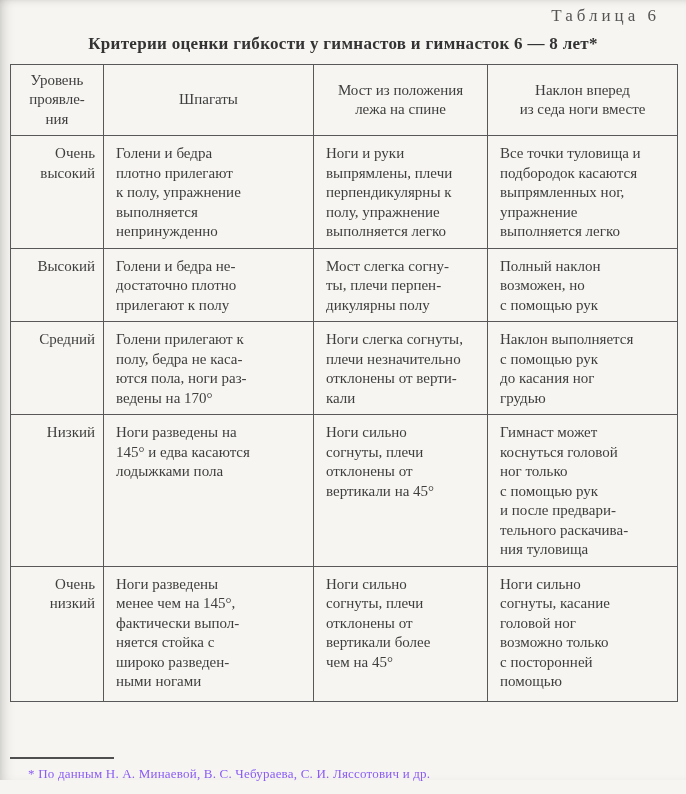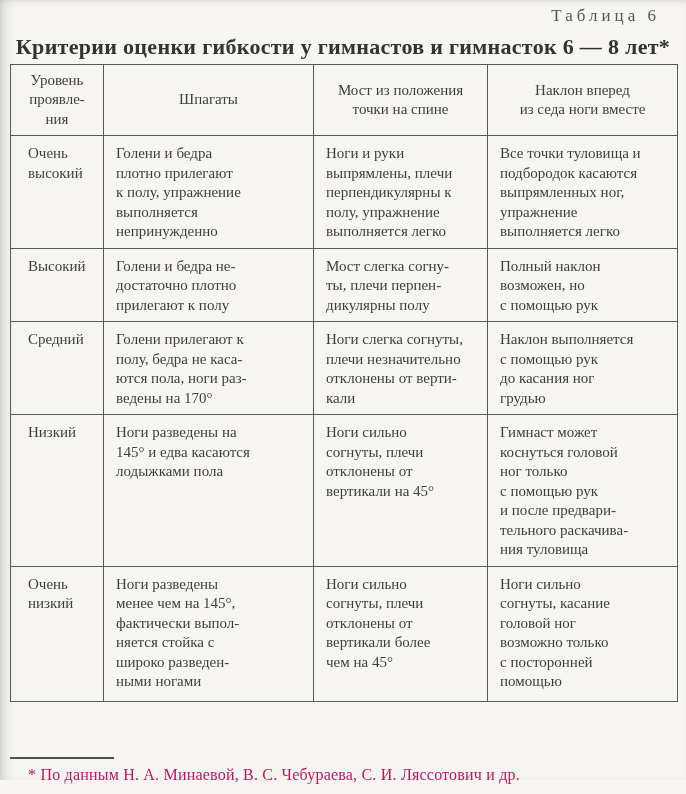--- a/index.html
+++ b/index.html
@@ -22,21 +22,21 @@
     top: 6px; right: 26px;
     font-size: 17px;
     letter-spacing: 4px;
     color: #555;
   }
   .page-title {
     position: absolute;
     top: 34px; left: 0; right: 0;
     margin: 0;
     text-align: center;
-    font-size: 22px;
+    font-size: 17px;
     font-weight: bold;
     color: #333;
     letter-spacing: 0.3px;
   }
   table.criteria {
     position: absolute;
     top: 64px; left: 10px;
     width: 667px;
     border-collapse: collapse;
     table-layout: fixed;
@@ -56,39 +56,39 @@
     font-weight: normal;
     text-align: center;
     vertical-align: middle;
     padding: 4px 6px;
   }
   table.criteria td {
     text-align: left;
     vertical-align: top;
     padding: 8px 8px 6px 12px;
   }
-  table.criteria td.lvl { padding-left: 17px; }
+  table.criteria td.lvl { padding-left: 17px; text-align: right; }
   tr.rh  { height: 71px; margin-left: 32px; }
   tr.r0  { height: 108px; }
   tr.r1  { height: 72px; }
   tr.r2  { height: 83px; }
   tr.r3  { height: 74px; }
   tr.r4  { height: 138px; }
   tr.r5  { height: 135px; }
   .footnote-rule {
     position: absolute;
     top: 757px; left: 10px;
     width: 104px; height: 0;
     border-top: 2px solid #4f4f4f;
   }
   .footnote {
     position: absolute;
     top: 766px; left: 28px;
-    font-size: 16px;
-    color: #be185d;
+    font-size: 13px;
+    color: #8b5cf6;
     letter-spacing: 0.2px;
   }
 </style>
 </head>
 <body>
 
 <div class="page">
 
   <div class="table-label">Таблица 6</div>
 
@@ -101,21 +101,21 @@
         <col class="c2">
         <col class="c3">
     </colgroup>
     <thead>
       <tr class="rh">
         <th>Уровень
 проявле-
 ния</th>
         <th>Шпагаты</th>
         <th>Мост из положения
-точки на спине</th>
+лежа на спине</th>
         <th>Наклон вперед
 из седа ноги вместе</th>
       </tr>
     </thead>
     <tbody>
       <tr class="r0">
         <td class="lvl">Очень
 высокий</td>
         <td>Голени и бедра
 плотно прилегают

